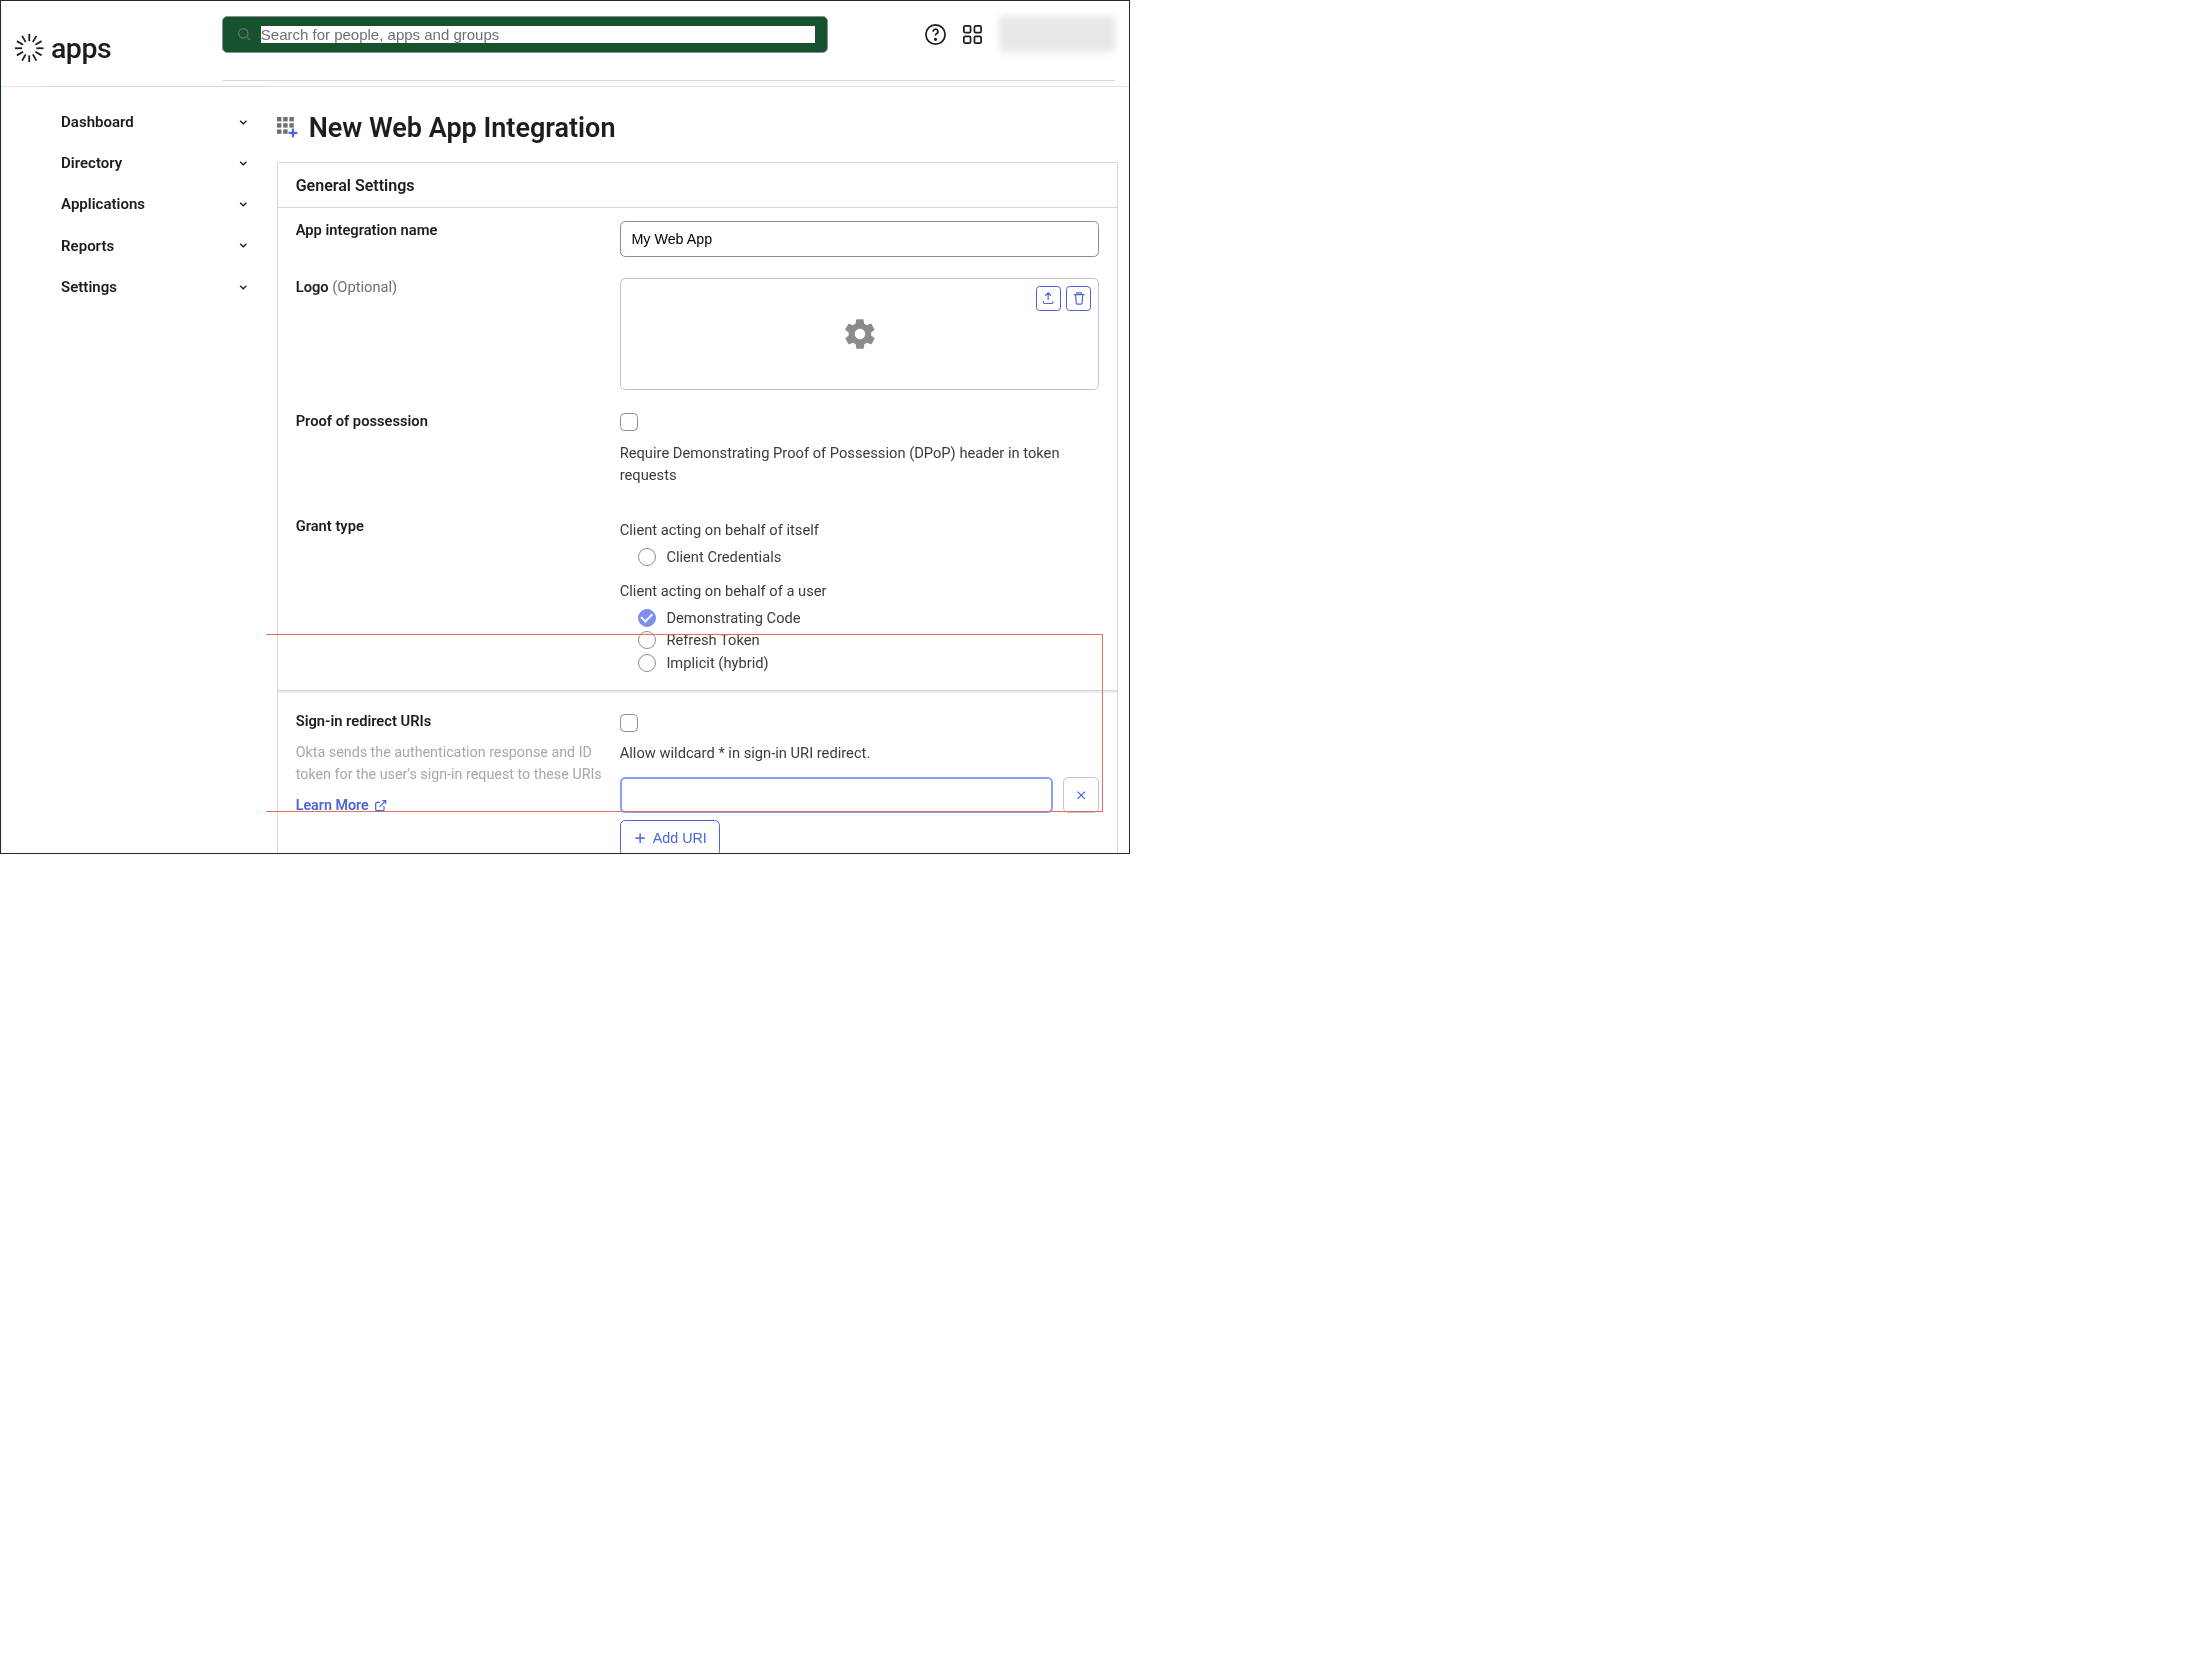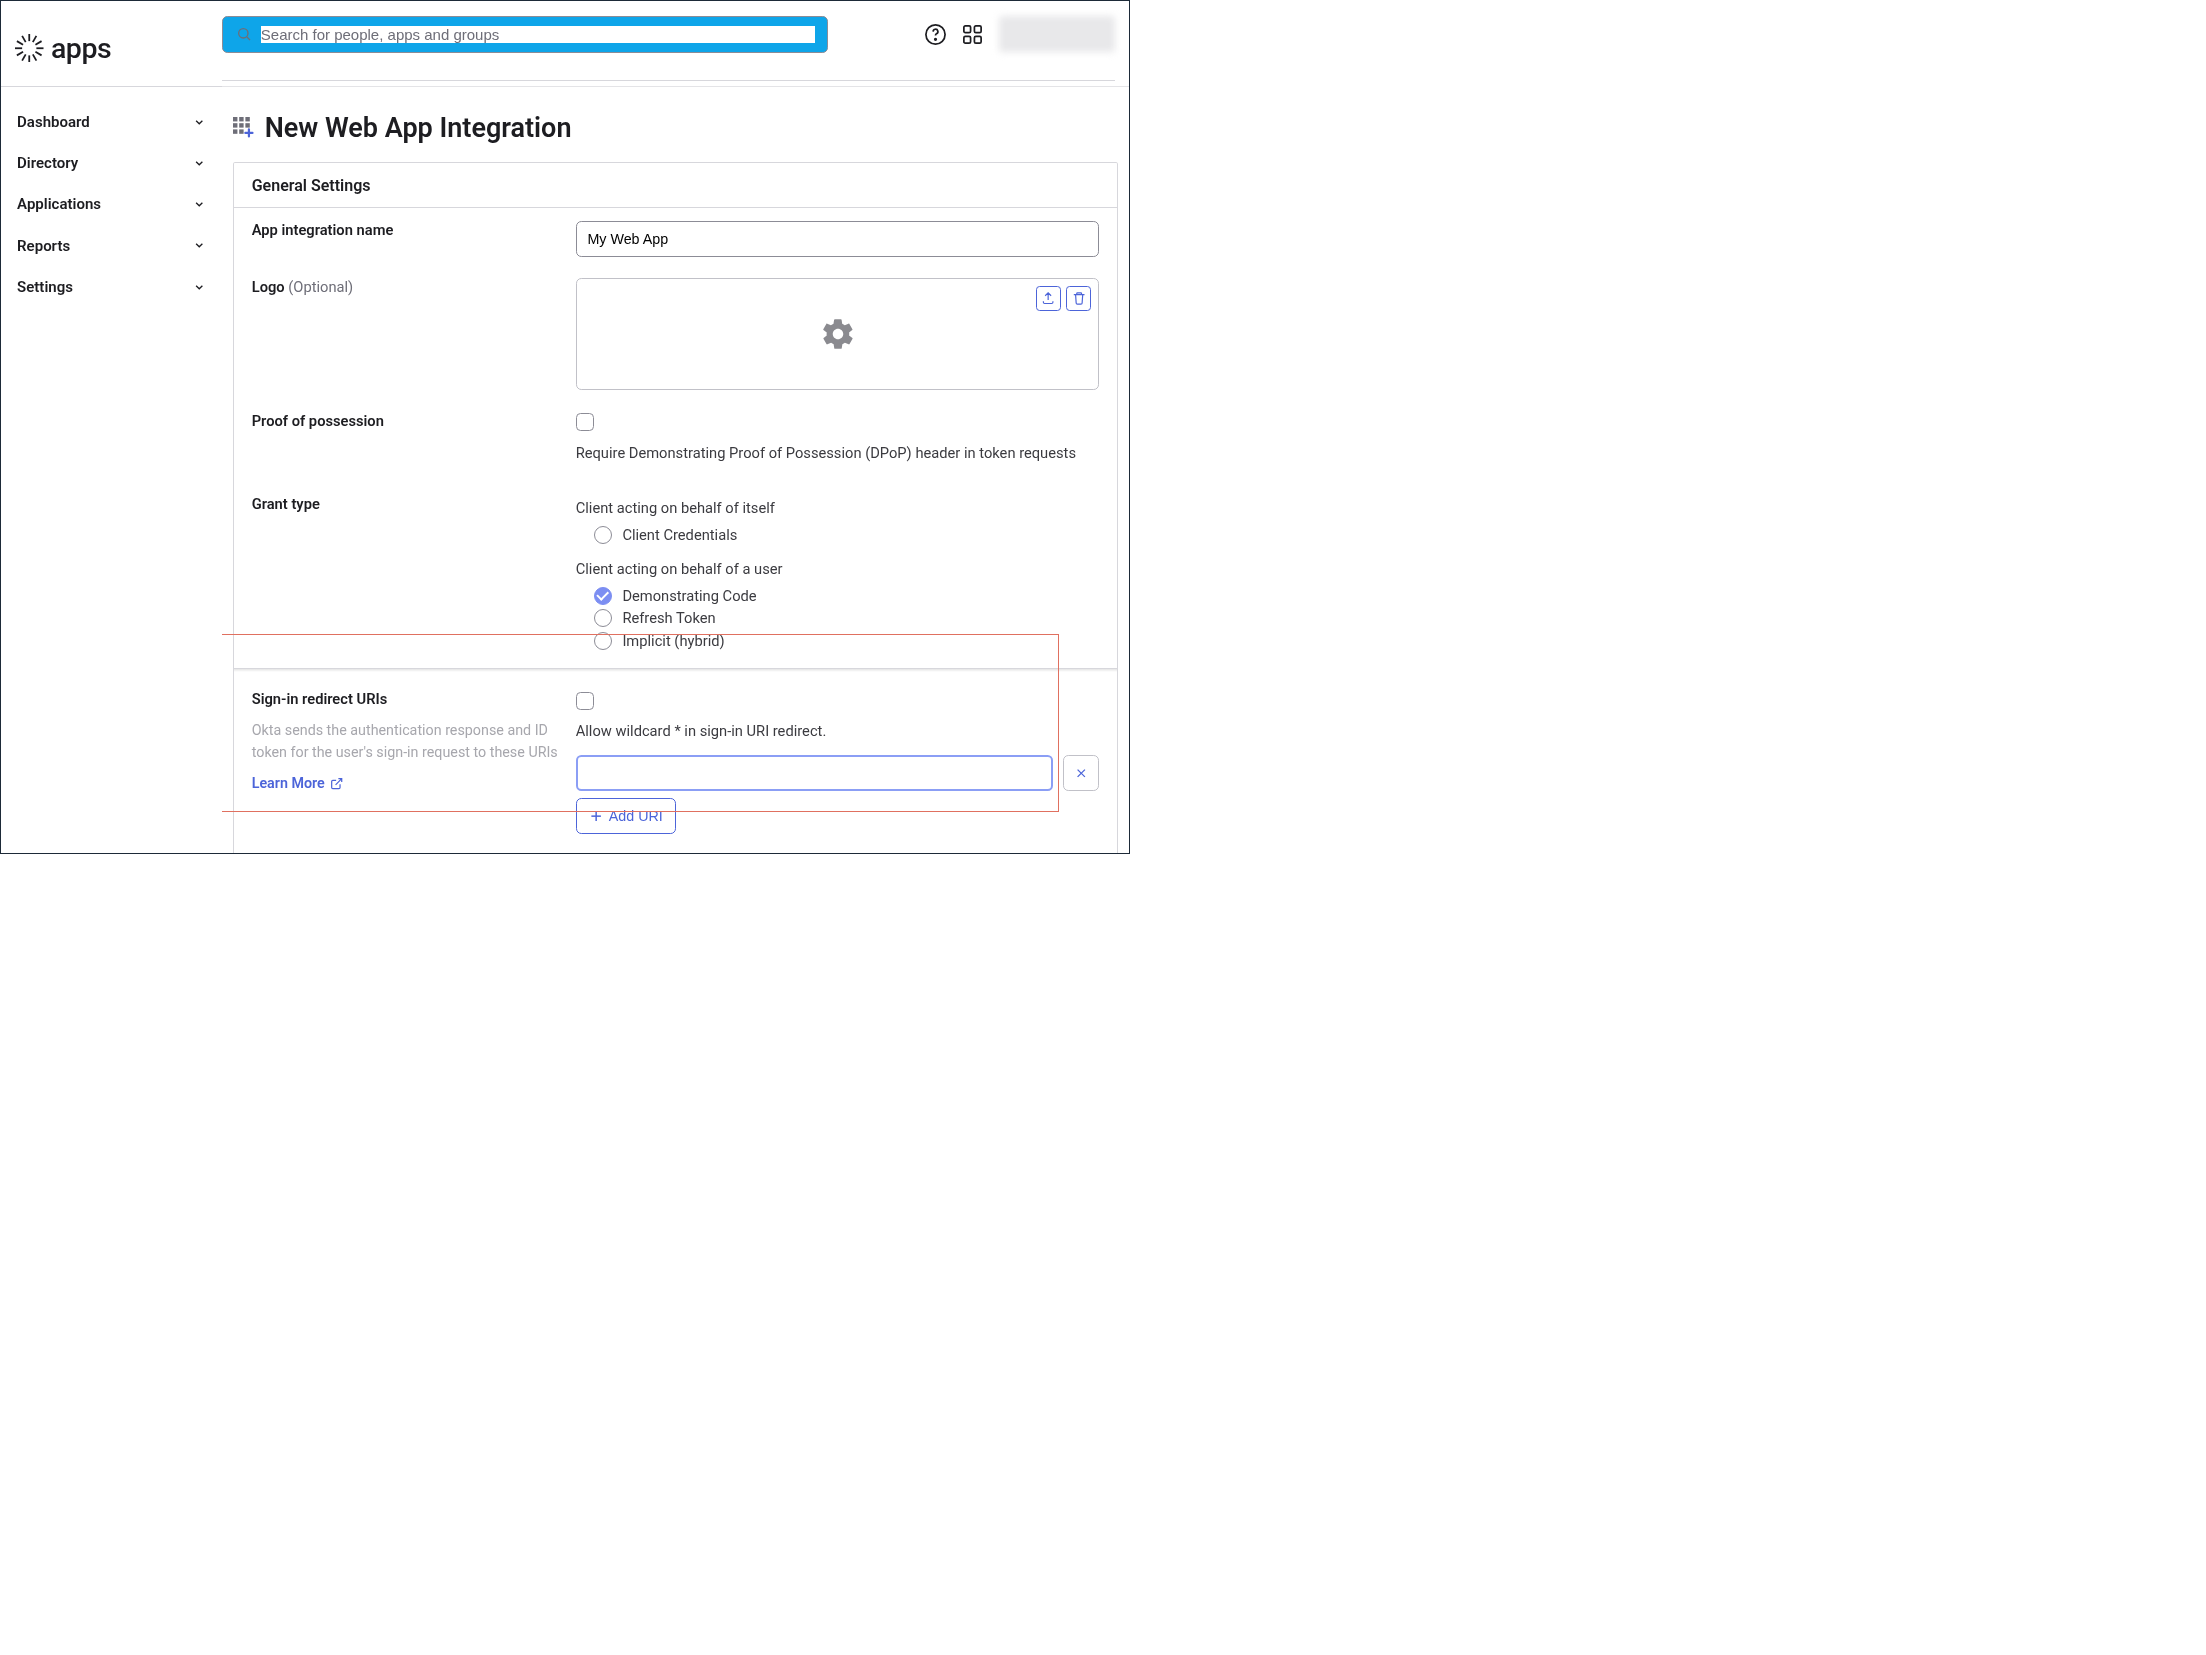--- a/index.html
+++ b/index.html
@@ -24,38 +24,39 @@
     }
     .logo-area { display: flex; align-items: center; width: 207px; flex-shrink: 0; }
     .okta-logo { display: flex; align-items: center; gap: 7.1px; }
     .okta-text { font-size: 28.5px; font-weight: 500; letter-spacing: -0.4px; color: #1d1d21; }
     .header-right { flex: 1; display: flex; align-items: center; gap: 21.4px; border-bottom: 0.9px solid #d7d7dc; padding-bottom: 27px; margin-bottom: -0.9px; }
     .search-wrap { flex: 1; max-width: 606px; }
     .search {
       width: 100%; height: 37px;
       border: 0.9px solid #8c8c96; border-radius: 5.3px;
       display: flex; align-items: center; padding: 0 12.5px; gap: 9px;
-      background: #0ea5e9;
+      background: #14532d;
     }
     .search input {
       flex: 1; border: none; outline: none; font-size: 15px; color: #333;
     }
     .search input::placeholder { color: #6e6e78; }
     .header-icons { margin-left: auto; display: flex; align-items: center; gap: 14.3px; }
     .header-icon { width: 23px; height: 23px; color: #1d1d21; }
     .blurred-user {
       width: 116px; height: 36px; background: #e8e8ea;
       filter: blur(3.6px); border-radius: 3.6px;
     }
 
     
     .layout { display: flex; height: calc(100% - 86px); }
     .sidebar {
       width: 221px; flex-shrink: 0; padding: 14.3px 12.5px; border-top: 0.9px solid #d7d7dc;
       margin-top: -0.9px;
+      margin-left: 44px;
     }
     .nav-item {
       display: flex; align-items: center; justify-content: space-between;
       padding: 11.6px 3.6px; font-size: 15px; font-weight: 600; color: #1d1d21;
       cursor: pointer;
     }
     .chev { width: 12.5px; height: 12.5px; color: #1d1d21; }
 
     .main { flex: 1; padding: 25px 10.7px 0 10.7px; overflow: hidden; position: relative; }
     .page-title { display: flex; align-items: center; gap: 9px; margin-bottom: 18px; }

